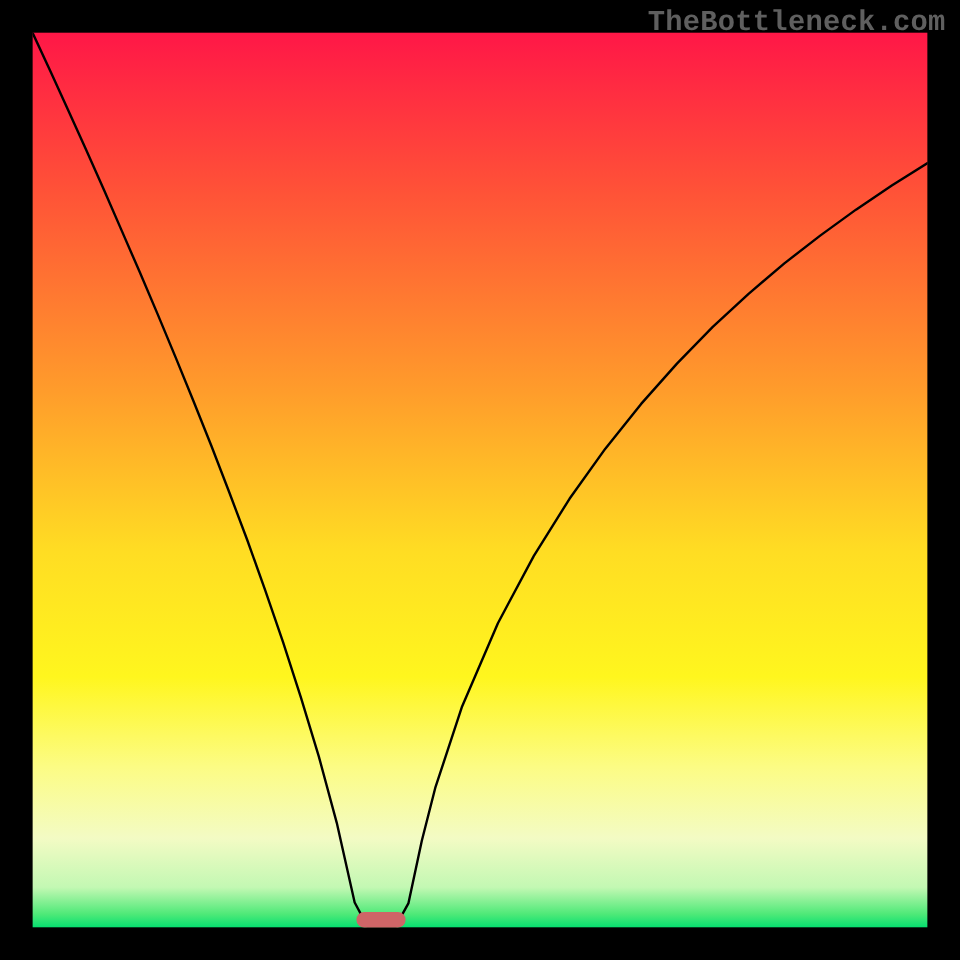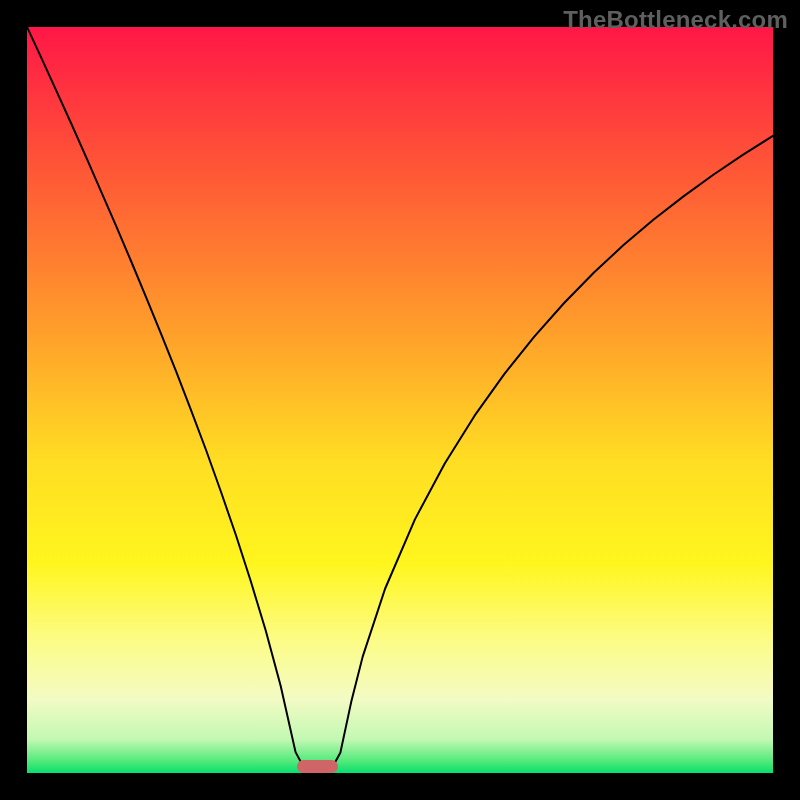--- a/index.html
+++ b/index.html
@@ -7,21 +7,21 @@
   .frame {
     position: relative;
     width: 800px;
     height: 800px;
     background: #000;
   }
   .watermark {
     position: absolute;
     top: 6px;
     right: 12px;
-    font-family: Liberation Sans, sans-serif;
+    font-family: Liberation Mono, monospace;
     font-size: 24px;
     font-weight: 600;
     color: #5f5f5f;
     letter-spacing: 0.2px;
     z-index: 10;
   }
   .plot {
     position: absolute;
     left: 27px;
     top: 27px;

